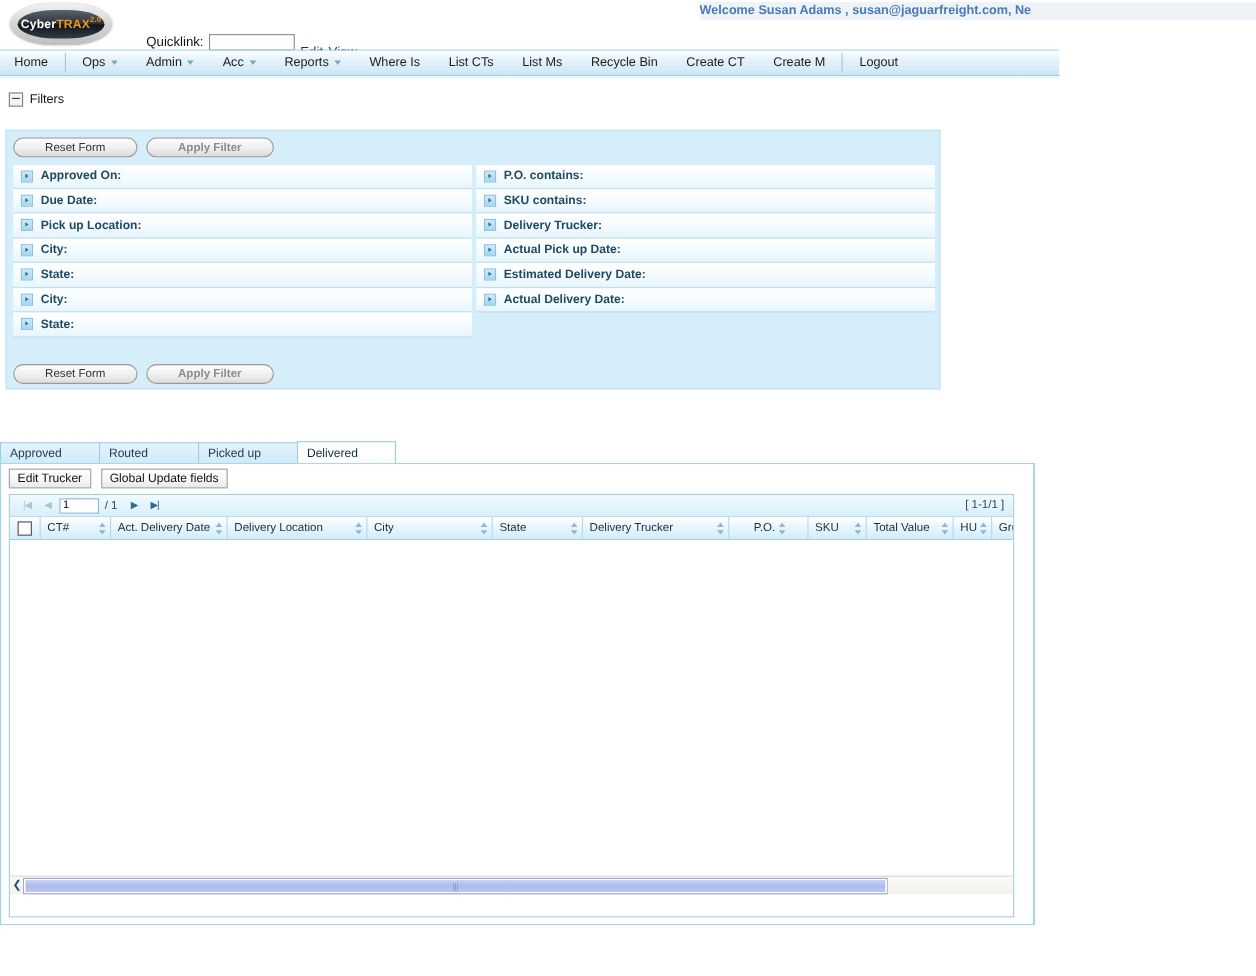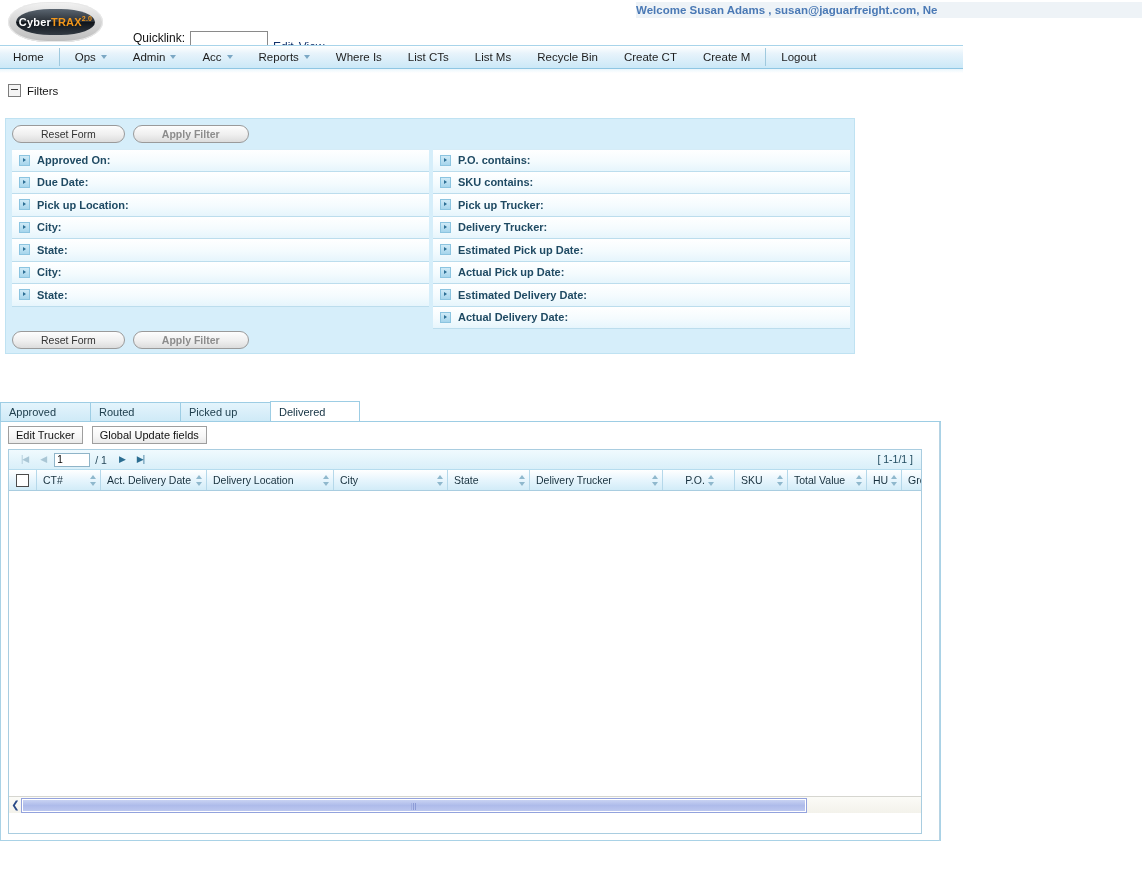--- a/index.html
+++ b/index.html
@@ -440,29 +440,21 @@
       <div class="filter-row">
         <span class="arrow-box"></span>
         <span class="filter-label">P.O. contains:</span>
       </div>
       <div class="filter-row">
         <span class="arrow-box"></span>
         <span class="filter-label">SKU contains:</span>
       </div>
       <div class="filter-row">
         <span class="arrow-box"></span>
-        <span class="filter-label">Pick up Trucker:</span>
-      </div>
-      <div class="filter-row">
-        <span class="arrow-box"></span>
         <span class="filter-label">Delivery Trucker:</span>
-      </div>
-      <div class="filter-row">
-        <span class="arrow-box"></span>
-        <span class="filter-label">Estimated Pick up Date:</span>
       </div>
       <div class="filter-row">
         <span class="arrow-box"></span>
         <span class="filter-label">Actual Pick up Date:</span>
       </div>
       <div class="filter-row">
         <span class="arrow-box"></span>
         <span class="filter-label">Estimated Delivery Date:</span>
       </div>
       <div class="filter-row">

